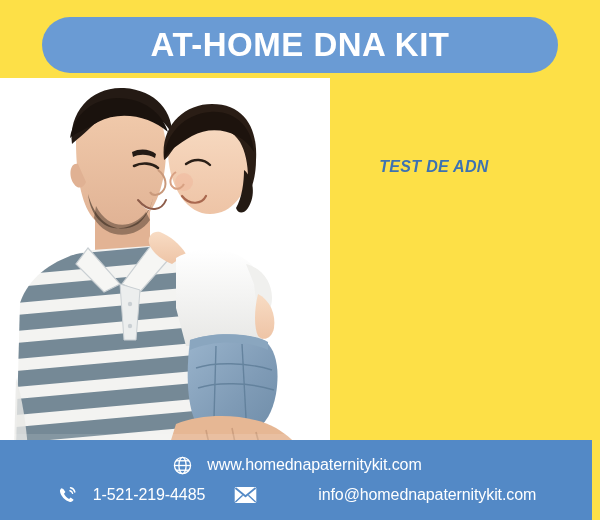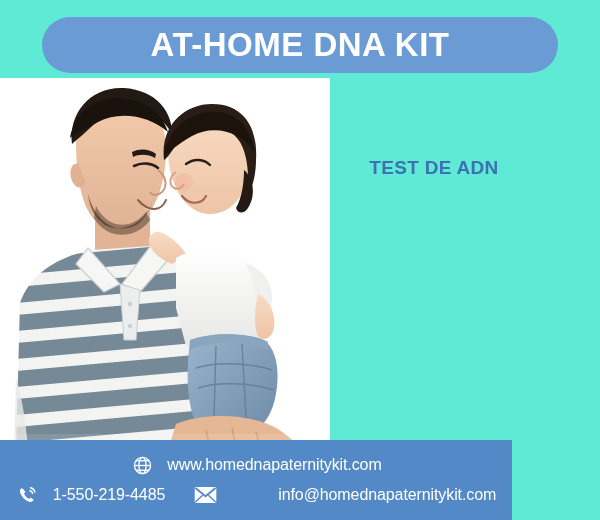--- a/index.html
+++ b/index.html
@@ -12,21 +12,21 @@
 
   body {
     font-family: "Liberation Sans", sans-serif;
     background: #ffffff;
   }
 
   #poster {
     position: relative;
     width: 600px;
     height: 520px;
-    background: #5eead4;
+    background: #fde047;
     overflow: hidden;
   }
 
   
   .header-pill {
     position: absolute;
     left: 42px;
     top: 17px;
     width: 516px;
     height: 56px;
@@ -64,37 +64,38 @@
     position: absolute;
     left: 268px;
     top: 158px;
     width: 332px;
     text-align: center;
   }
 
   .headline-line {
     color: #3d72b2;
     font-weight: bold;
-    font-size: 19px;
+    font-size: 16px;
     letter-spacing: 0.3px;
     line-height: 1.1;
     font-family: "Liberation Sans", sans-serif;
     white-space: nowrap;
+    font-style: italic;
   }
 
   .headline-line.l1 { margin-top: 0px; }
   .headline-line.l2 { margin-top: 32px; }
   .headline-line.l3 { margin-top: 32px; }
 
   
   .footer-bar {
     position: absolute;
     left: 0;
     bottom: 0;
-    width: 512px;
+    width: 592px;
     height: 80px;
     background: #5389c6;
     display: flex;
     flex-direction: column;
     align-items: center;
     justify-content: center;
   }
 
   .footer-row {
     display: flex;
@@ -305,21 +306,21 @@
       <div class="footer-item">
         <span class="footer-icon">
           <svg width="21" height="21" viewBox="0 0 24 24" fill="none" stroke="#ffffff" stroke-width="1.9" stroke-linecap="round" stroke-linejoin="round">
             <path d="M5.2 3.6 C 4 4.4 3.2 5.8 3.4 7.2 C 4 12.4 9.4 18.2 14.8 19.4
                      C 16.2 19.7 17.6 19 18.4 17.8 L 19 16.8 L 15.6 14.4 L 13.8 16
                      C 11.4 14.8 9 12.4 8 9.9 L 9.6 8.1 L 7.2 4.7 Z" fill="#ffffff" stroke="none"></path>
             <path d="M15.4 3.2 C 17.8 3.7 19.8 5.6 20.4 8" stroke-width="1.6"></path>
             <path d="M14.8 6.6 C 16.3 7 17.4 8.1 17.8 9.6" stroke-width="1.6"></path>
           </svg>
         </span>
-        <span class="footer-text">1-550-219-4485</span>
+        <span class="footer-text">1-521-219-4485</span>
       </div>
 
       <div class="footer-item">
         <span class="footer-icon">
           <svg width="23" height="18" viewBox="0 0 26 20">
             <rect x="0.8" y="1" width="24.4" height="18" rx="1.6" fill="#ffffff"></rect>
             <path d="M1.6 2 L 13 11.4 L 24.4 2" fill="none" stroke="#5389c6" stroke-width="2.1" stroke-linejoin="round"></path>
             <path d="M1.6 18 L 9.8 10.2 M 24.4 18 L 16.2 10.2" fill="none" stroke="#5389c6" stroke-width="1.6"></path>
           </svg>
         </span>

